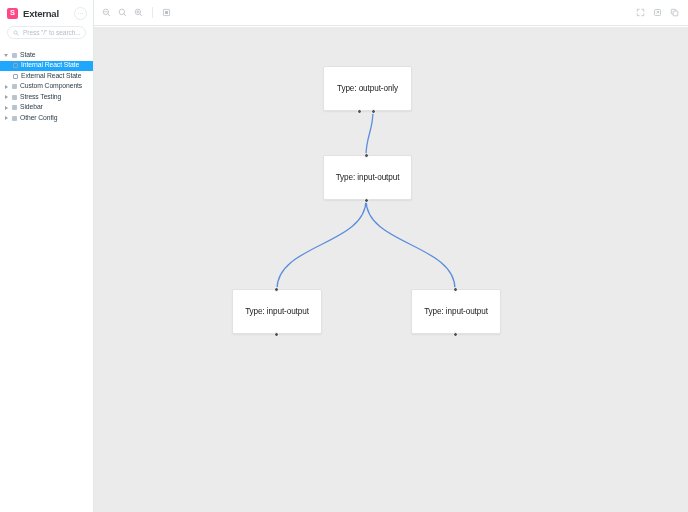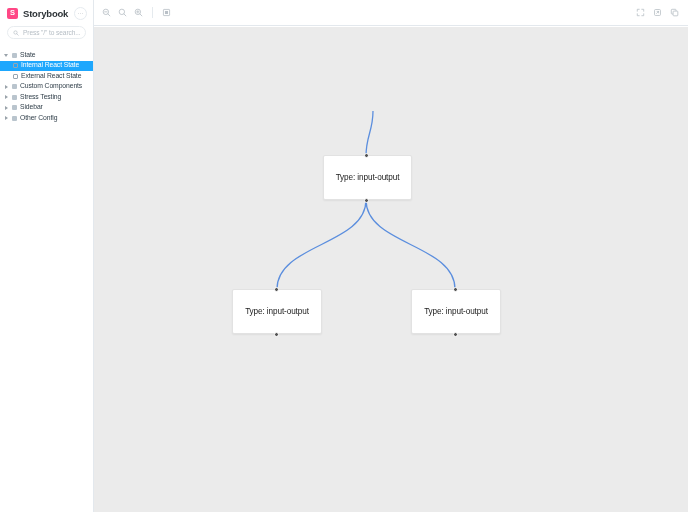--- a/index.html
+++ b/index.html
@@ -161,21 +161,21 @@
 <body>
 
 <div id="app">
 
   <div id="sidebar">
 
     <div class="sb-header">
       <div class="logo-mark">
         <span>S</span>
       </div>
-      <div class="logo-text">Storybook</div>
+      <div class="logo-text">External</div>
       <div class="round-btn">
         <span>···</span>
       </div>
     </div>
 
     <div class="sb-search">
       <span class="mag">
         <svg width="6" height="6" viewBox="0 0 12 12">
           <circle cx="5" cy="5" r="3.3" fill="none" stroke="#b5bdc4" stroke-width="1.3"></circle>
           <line x1="7.5" y1="7.5" x2="10.5" y2="10.5" stroke="#b5bdc4" stroke-width="1.3" stroke-linecap="round"></line>
@@ -299,20 +299,25 @@
 
     <div class="canvas" style="background: rgb(235, 235, 235);">
       <div class="flow">
 
         <svg class="edges" viewBox="0 0 594 485">
           <path id="edge-1" fill="none" stroke="#5b8ede" stroke-width="1.3" d="M 279 84 C 279 104, 272 109, 272 129"></path>
           <path id="edge-2" fill="none" stroke="#5b8ede" stroke-width="1.3" d="M 272 173 C 272 218, 183 217, 183 262"></path>
           <path id="edge-3" fill="none" stroke="#5b8ede" stroke-width="1.3" d="M 272 173 C 272 218, 361 217, 361 262"></path>
         </svg>
 
+        <div class="node" id="node-n1" style="left: 229px; top: 39px; width: 89px; height: 45px;">
+          <span class="node-label">Type: output-only</span>
+          <span class="handle" id="h-n1-a" style="left: 32.5px; bottom: -3.5px; background: rgb(85, 85, 85);"></span>
+          <span class="handle" id="h-n1-b" style="left: 46.5px; bottom: -3.5px; background: rgb(85, 85, 85);"></span>
+        </div>
 
         <div class="node" id="node-n2" style="left: 229px; top: 128px; width: 89px; height: 45px;">
           <span class="node-label">Type: input-output</span>
           <span class="handle" id="h-n2-t" style="left: 39.5px; top: -3.5px; background: rgb(85, 85, 85);"></span>
           <span class="handle" id="h-n2-s" style="left: 39.5px; bottom: -3.5px; background: rgb(85, 85, 85);"></span>
         </div>
 
         <div class="node" id="node-n3" style="left: 138px; top: 262px; width: 90px; height: 45px;">
           <span class="node-label">Type: input-output</span>
           <span class="handle" id="h-n3-t" style="left: 40.5px; top: -3.5px; background: rgb(85, 85, 85);"></span>

